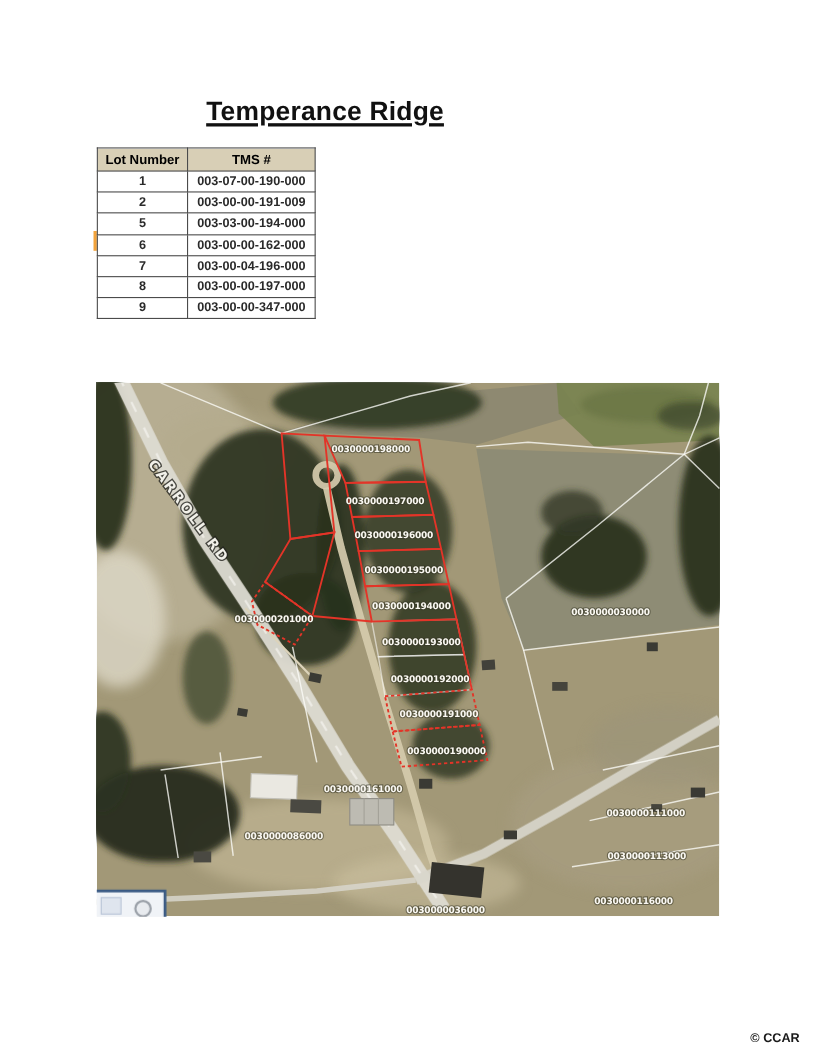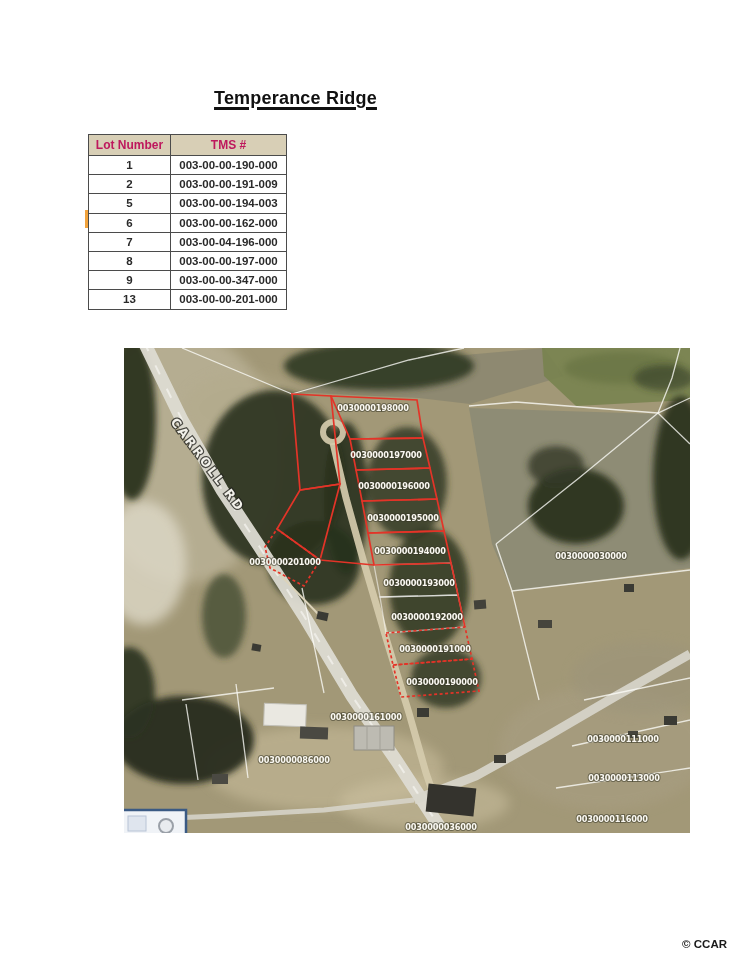--- a/index.html
+++ b/index.html
@@ -1,28 +1,28 @@
 <!DOCTYPE html>
 <html><head>
 <meta charset="utf-8">
 <style>
   html,body{margin:0;padding:0;background:#ffffff;}
   body{width:741px;height:960px;position:relative;font-family:"Liberation Sans",sans-serif;overflow:hidden;}
   .page{position:absolute;inset:0;background:#ffffff;}
-  .title{position:absolute;top:88px;left:0;width:591px;text-align:center;font-size:18px;font-weight:bold;color:#111;
+  .title{position:absolute;top:88px;left:0;width:591px;text-align:center;font-size:24px;font-weight:bold;color:#111;
          text-decoration:underline;text-decoration-thickness:2.5px;text-underline-offset:3px;letter-spacing:.2px;}
   table.lots{position:absolute;left:88px;top:134px;width:198px;border-collapse:collapse;table-layout:fixed;
              font-size:11.5px;color:#2a2a2a;}
   table.lots th,table.lots td{border:1.6px solid #4b4b4b;text-align:center;padding:0;height:18.2px;line-height:18.2px;
              overflow:hidden;white-space:nowrap;}
-  table.lots th{background:#d8cfb6;font-weight:bold;height:20px;line-height:20px;font-size:12px;color:#be185d;}
+  table.lots th{background:#d8cfb6;font-weight:bold;height:20px;line-height:20px;font-size:12px;color:#000000;}
   table.lots td{background:#ffffff;font-weight:600;}
   col.c1{width:82px;} col.c2{width:116px;}
   .row-marker{position:absolute;left:85px;top:210px;width:3px;height:18px;background:#f2a33c;}
-  .map-wrap{position:absolute;left:88px;top:348px;width:566px;height:485px;overflow:hidden;margin-left:36px;}
+  .map-wrap{position:absolute;left:88px;top:348px;width:566px;height:485px;overflow:hidden;}
   .credit{position:absolute;top:938px;right:14px;font-size:11.5px;font-weight:600;color:#1a1a1a;}
   svg text.maplabel{font-family:"DejaVu Sans",sans-serif;font-size:8.2px;font-weight:bold;fill:#faf8f2;
       paint-order:stroke;stroke:rgba(55,55,38,.55);stroke-width:2px;text-anchor:middle;letter-spacing:-.2px;}
   svg text.roadlabel{font-family:"DejaVu Sans",sans-serif;font-size:12.5px;font-weight:bold;fill:#f2f1ea;
       paint-order:stroke;stroke:rgba(35,35,30,.8);stroke-width:2.5px;letter-spacing:2.5px;}
 </style>
 </head>
 <body>
 
 <div class="page">
@@ -38,49 +38,45 @@
       </colgroup>
     <thead>
       <tr>
         <th>Lot Number</th>
         <th>TMS #</th>
       </tr>
     </thead>
     <tbody>
       <tr>
           <td>1</td>
-          <td>003-00-00-190-000</td>
+          <td>003-07-00-190-000</td>
         </tr>
       <tr>
           <td>2</td>
           <td>003-00-00-191-009</td>
         </tr>
       <tr>
           <td>5</td>
-          <td>003-00-00-194-003</td>
+          <td>003-03-00-194-000</td>
         </tr>
       <tr>
           <td>6</td>
           <td>003-00-00-162-000</td>
         </tr>
       <tr>
           <td>7</td>
           <td>003-00-04-196-000</td>
         </tr>
       <tr>
           <td>8</td>
           <td>003-00-00-197-000</td>
         </tr>
       <tr>
           <td>9</td>
           <td>003-00-00-347-000</td>
-        </tr>
-      <tr>
-          <td>13</td>
-          <td>003-00-00-201-000</td>
         </tr>
     </tbody>
   </table>
 
   <div class="map-wrap">
     <svg width="566" height="485" viewBox="0 0 566 485" xmlns="http://www.w3.org/2000/svg">
       <defs>
         <filter id="b3" x="-40%" y="-40%" width="180%" height="180%">
             <feGaussianBlur stdDeviation="3"></feGaussianBlur>
           </filter>

